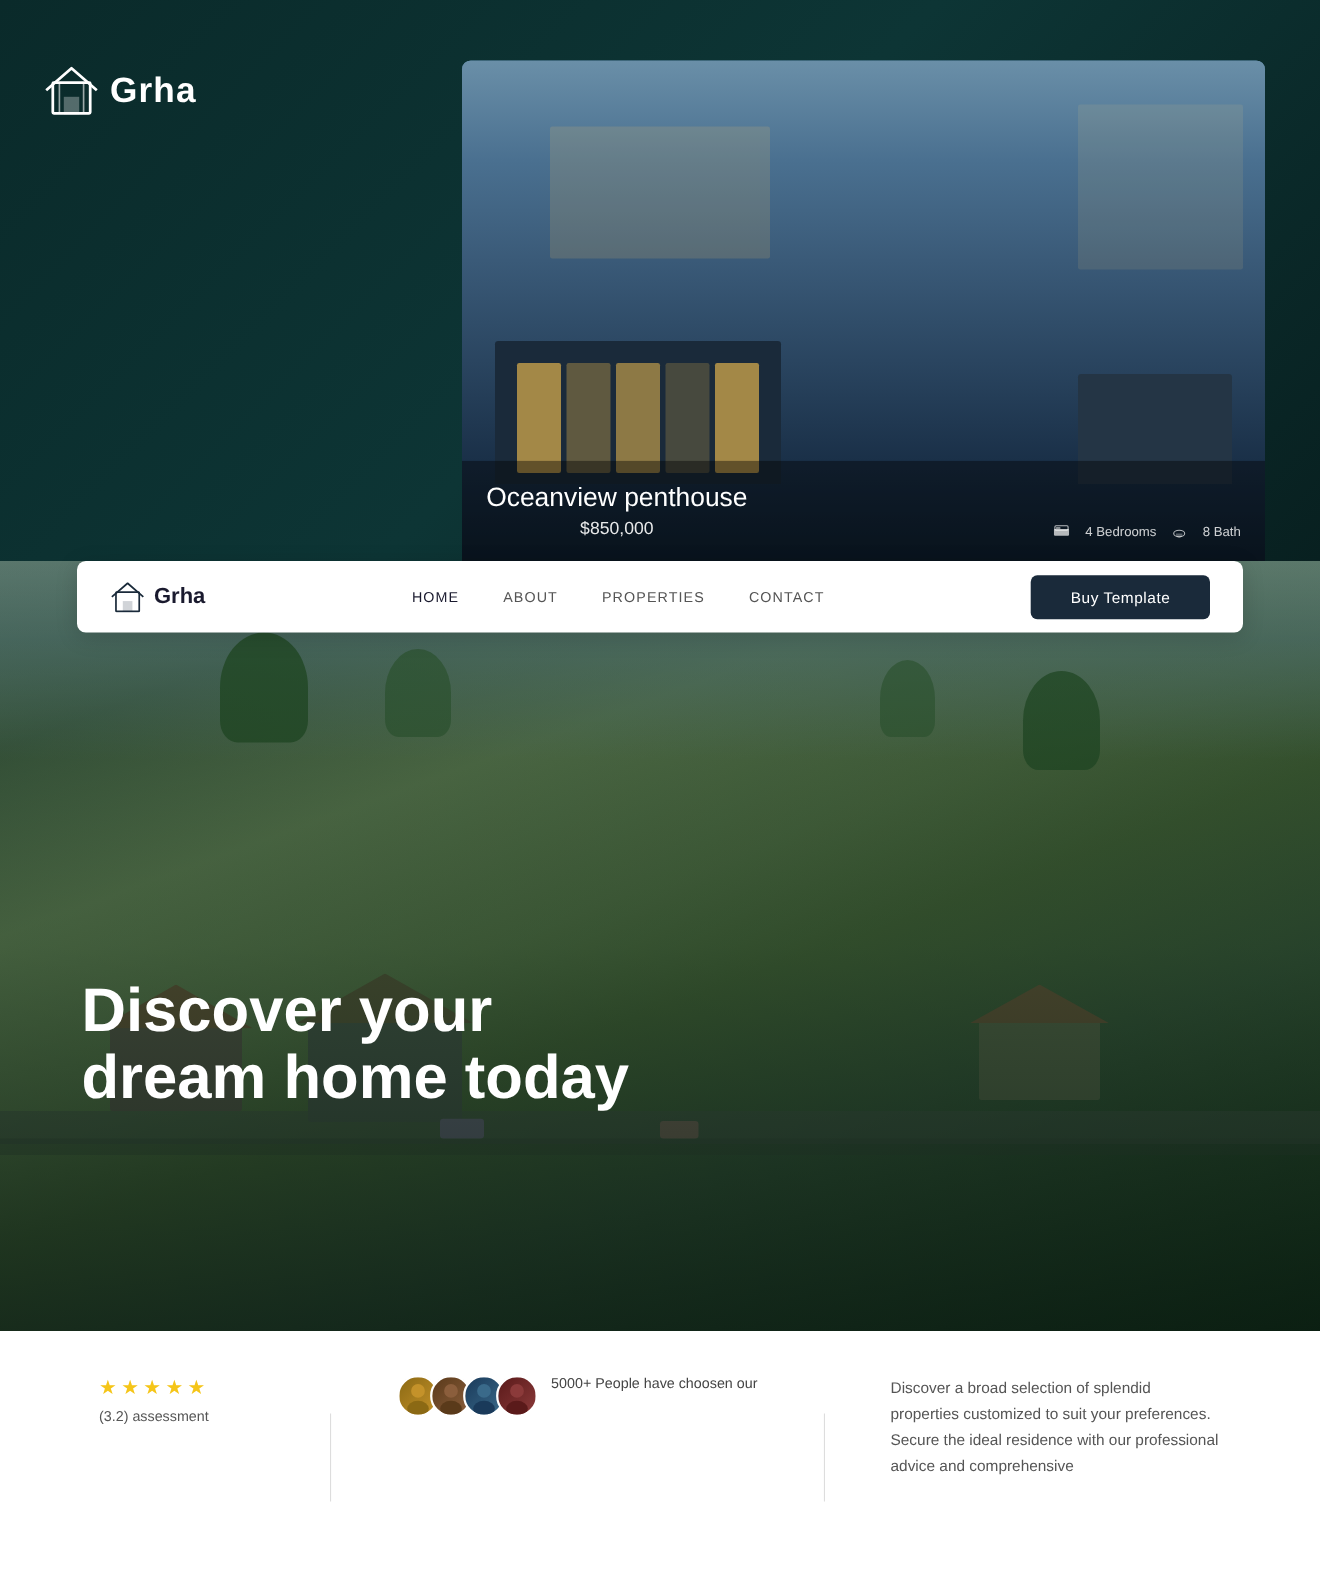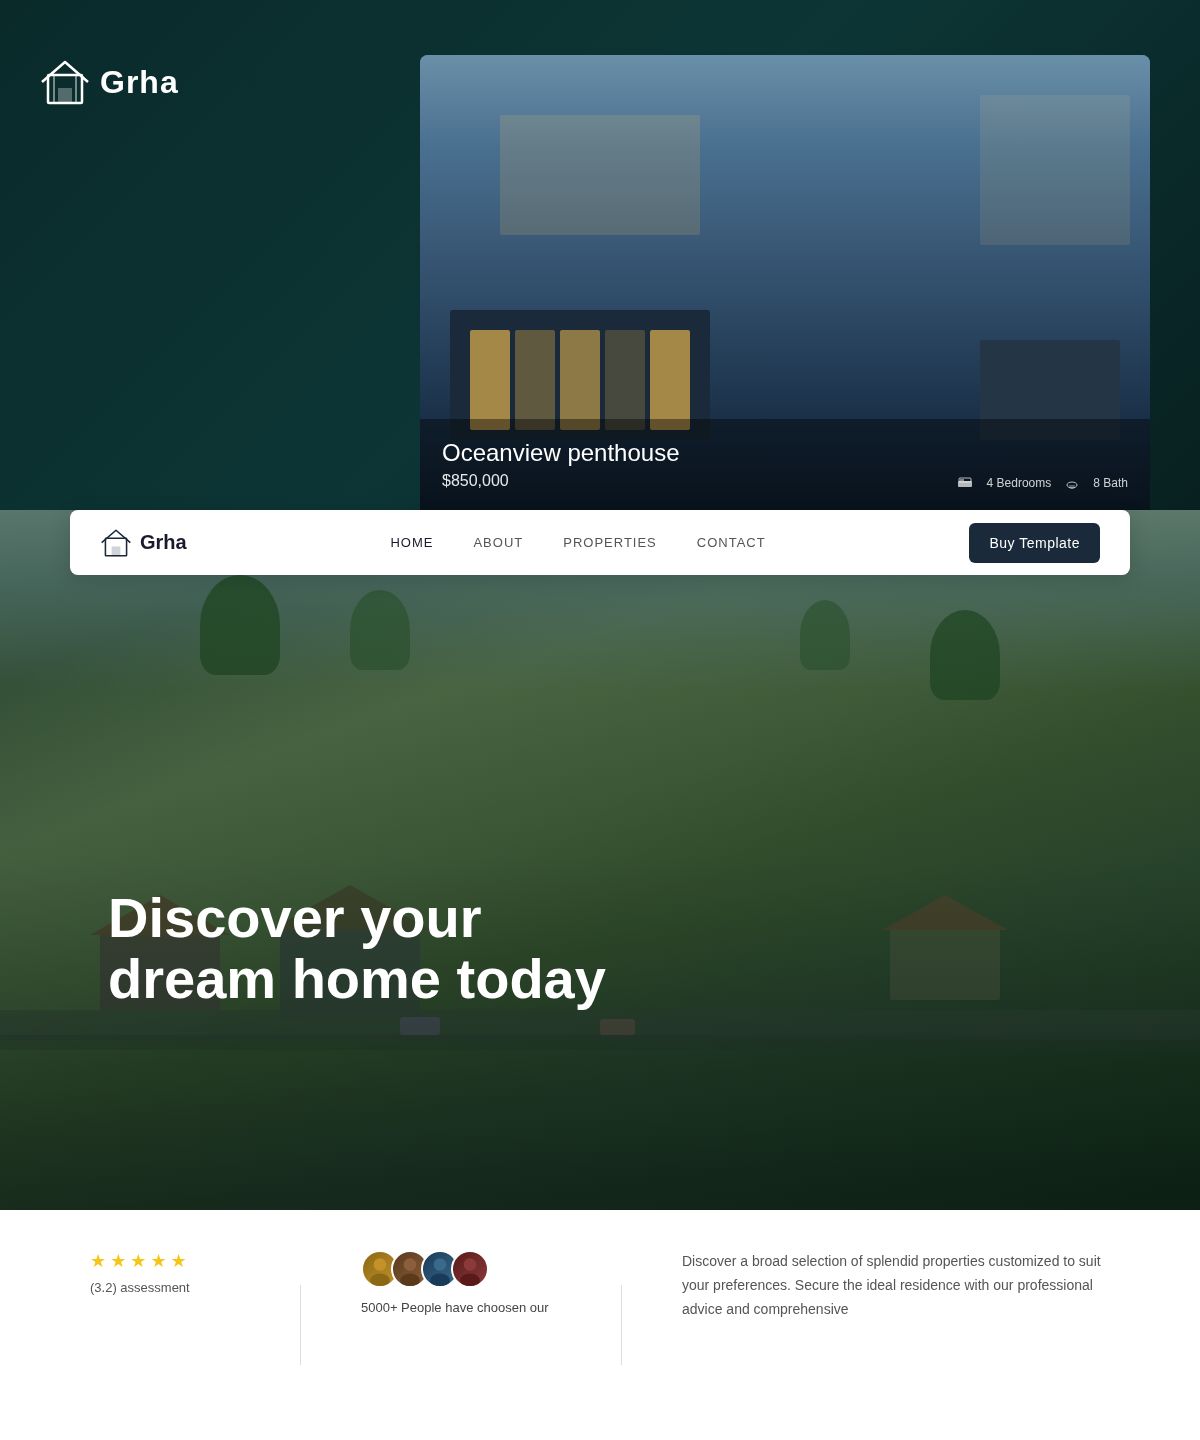--- a/index.html
+++ b/index.html
@@ -91,20 +91,21 @@
       color: white;
       font-size: 24px;
       font-weight: 500;
     }
 
     .property-price {
       color: white;
       font-size: 16px;
       margin-top: 5px;
       opacity: 0.9;
+      text-align: center;
     }
 
     .property-details {
       display: flex;
       gap: 15px;
       color: rgba(255,255,255,0.8);
       font-size: 12px;
     }
 
     .detail-item {
@@ -163,41 +164,41 @@
     }
 
     .nav-link.active {
       color: #1a1a2e;
     }
 
     .nav-buy-btn {
       background: #1a2a3a;
       color: white;
       border: none;
-      padding: 12px 20px;
+      padding: 12px 36px;
       border-radius: 6px;
       font-size: 14px;
       font-weight: 500;
       cursor: pointer;
       letter-spacing: 0.5px;
     }
 
     
     .hero-section {
       position: absolute;
       top: 510px;
       left: 0; right: 0;
       height: 700px;
       overflow: hidden;
     }
 
     .hero-content {
       position: absolute;
       bottom: 160px;
-      left: 108px;
+      left: 74px;
       right: 90px;
     }
 
     .hero-title {
       color: white;
       font-size: 56px;
       font-weight: 700;
       line-height: 1.1;
       margin-bottom: 40px;
     }
@@ -256,21 +257,21 @@
       font-size: 18px;
     }
 
     .rating-text {
       color: #555;
       font-size: 13px;
     }
 
     .users-block {
       display: flex;
-      flex-direction: column;
+      flex-direction: row;
       gap: 12px;
       min-width: 200px;
     }
 
     .avatar-row {
       display: flex;
     }
 
     .avatar {
       width: 38px;

